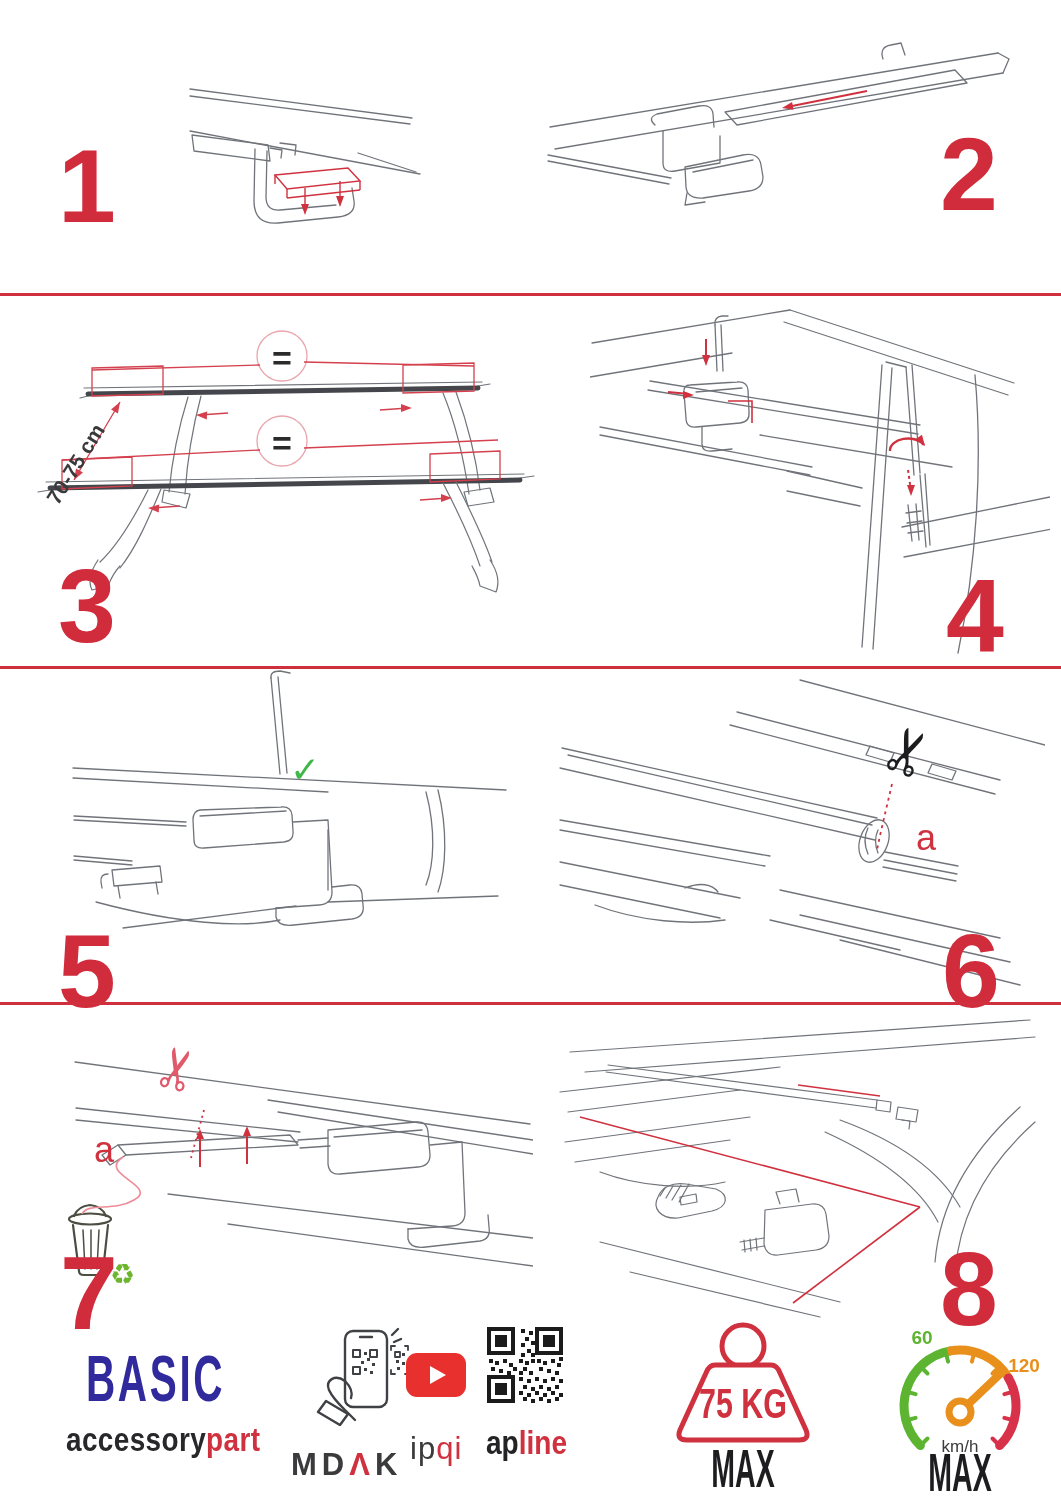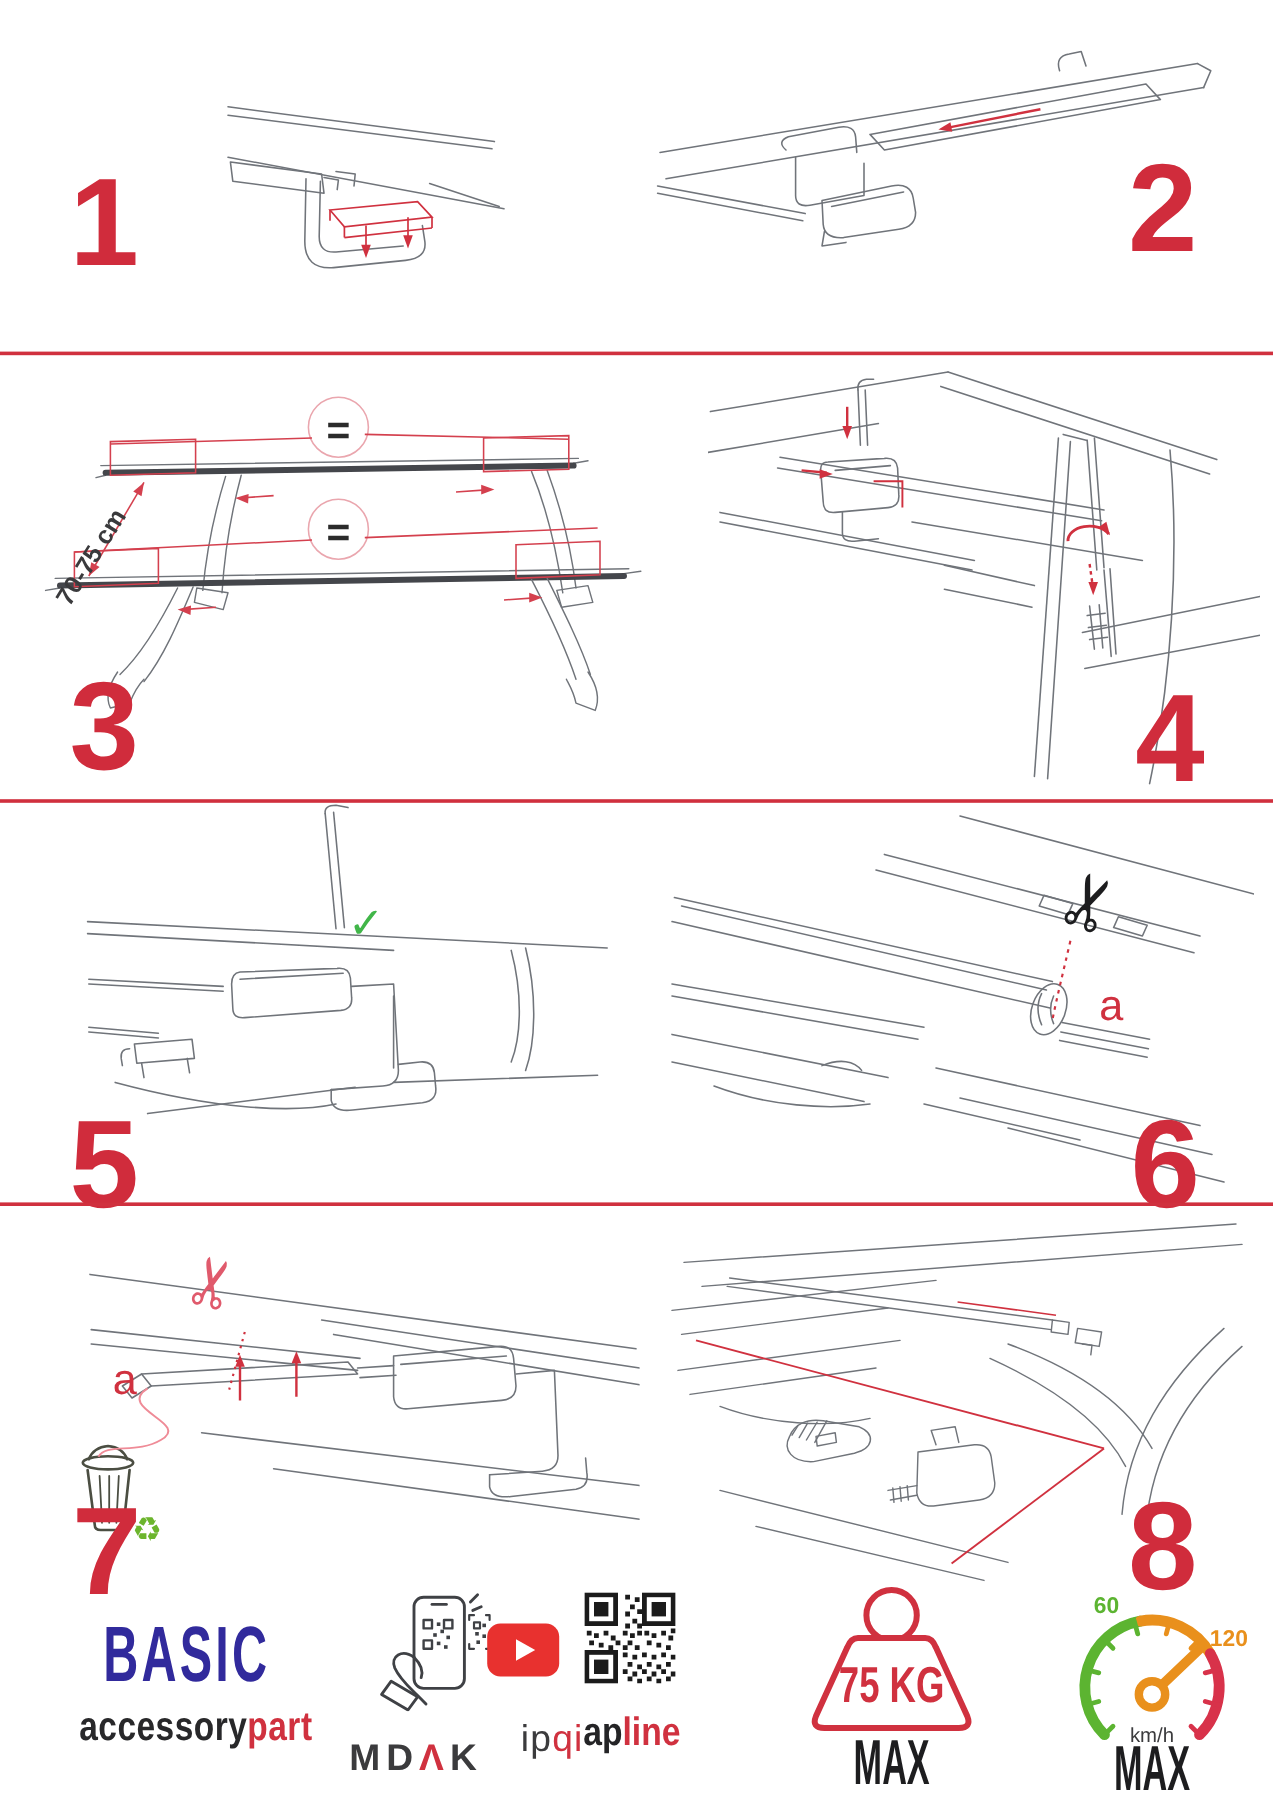--- a/index.html
+++ b/index.html
@@ -12,21 +12,21 @@
   svg text { font-family:"Liberation Sans",sans-serif; }
   svg text.sym { font-family:"DejaVu Sans",sans-serif; }
   .basic { position:absolute; left:86px; top:1340px; font-size:46px; font-weight:bold;
            color:#312a9c; letter-spacing:3px; transform:scale(0.88,1.42); transform-origin:0 0; white-space:nowrap; }
   .brandline { position:absolute; left:66px; top:1420px; font-size:34px; font-weight:bold;
            letter-spacing:0.5px; transform:scaleX(0.82); transform-origin:0 0; white-space:nowrap; color:#28282a; }
   .brandline .red { color:#d0313f; }
   .mdak { position:absolute; left:291px; top:1433px; font-size:31px; font-weight:bold; color:#3b3b3d;
            letter-spacing:5px; white-space:nowrap;margin-top:14px; }
   .mdak .red { color:#d0313f; }
-  .ipqi { position:absolute; left:434px; top:1431px; font-size:31px; color:#3b3b3d; letter-spacing:1px; white-space:nowrap; }
+  .ipqi { position:absolute; left:410px; top:1431px; font-size:31px; color:#3b3b3d; letter-spacing:1px; white-space:nowrap; }
   .ipqi .red { color:#d0313f; }
   .apline { position:absolute; left:486px; top:1424px; font-size:33px; font-weight:bold; color:#242426;
            transform:scaleX(0.85); transform-origin:0 0; white-space:nowrap; }
   .apline .red { color:#d0313f; }
 </style>
 </head>
 <body>
 
 <div class="page">
 

